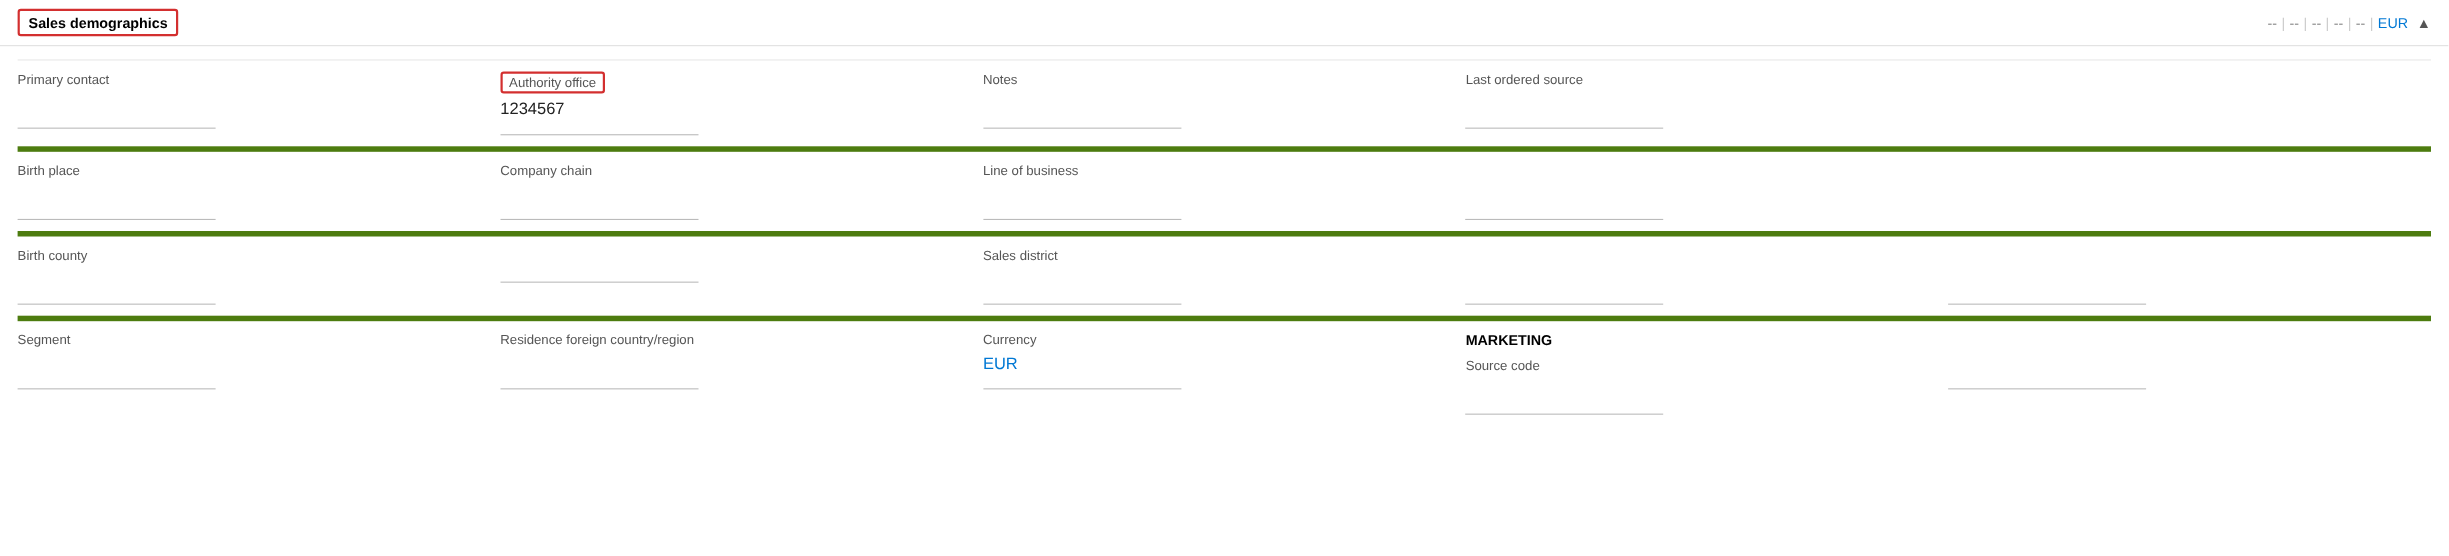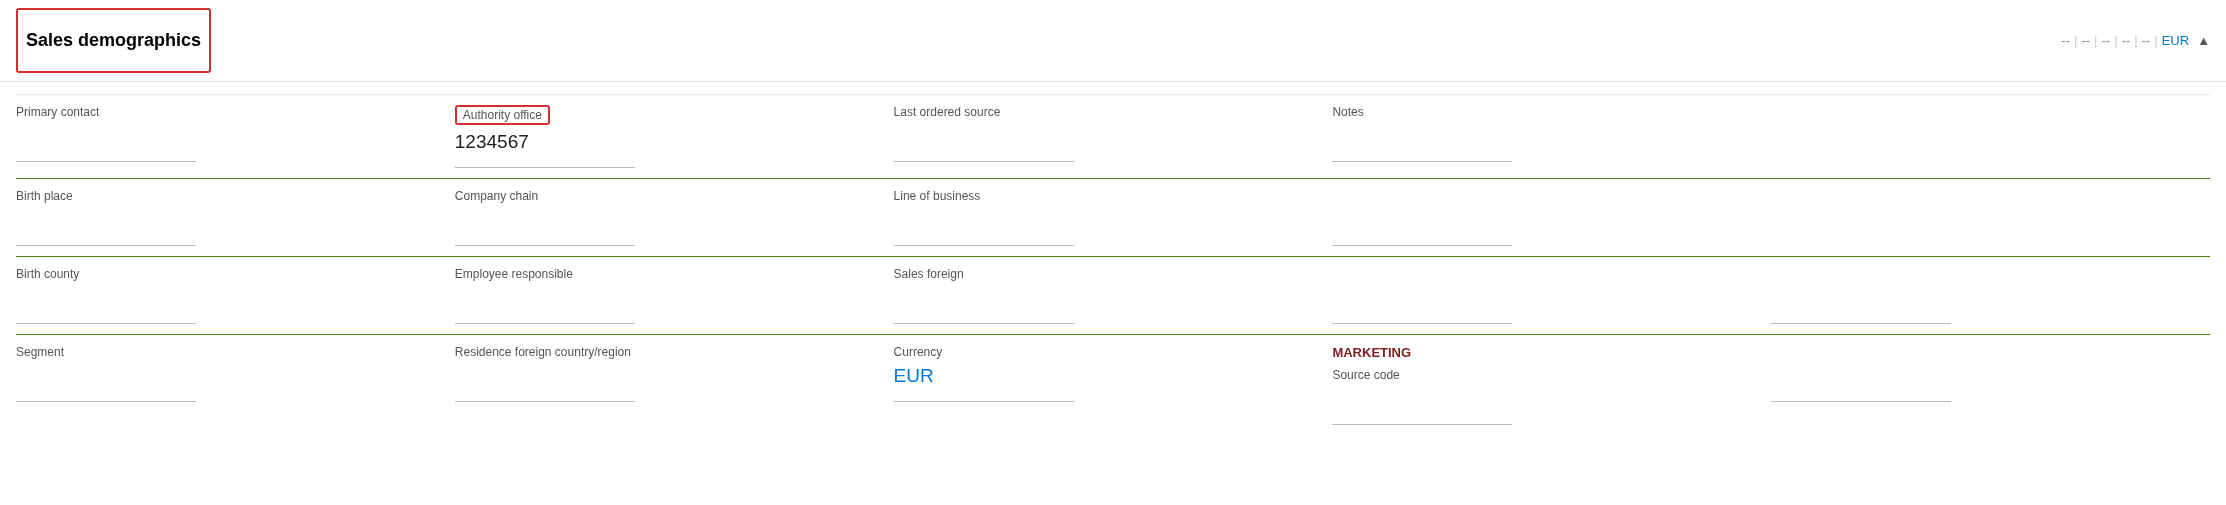--- a/index.html
+++ b/index.html
@@ -13,26 +13,26 @@
     .header {
       display: flex;
       align-items: center;
       justify-content: space-between;
       padding: 8px 16px;
       border-bottom: 1px solid #e0e0e0;
       background: #fff;
     }
 
     .header-title {
-      font-size: 18px;
+      font-size: 13px;
       font-weight: 600;
       color: #000;
       border: 2px solid #d32f2f;
       border-radius: 3px;
-      padding: 20px 8px;
+      padding: 3px 8px;
     }
 
     .header-right {
       display: flex;
       align-items: center;
       gap: 4px;
       color: #888;
       font-size: 13px;
     }
 
@@ -50,21 +50,21 @@
       margin-left: 4px;
     }
 
     .form-body {
       padding: 12px 16px;
     }
 
     .form-section {
       display: grid;
       grid-template-columns: 1fr 1fr 1fr 1fr 1fr;
-      border-bottom: 1px solid #4d7c0f;
+      border-bottom: 5px solid #4d7c0f;
       padding: 10px 0;
     }
 
     .form-section:first-child {
       border-top: 1px solid #e8e8e8;
     }
 
     .col {
       padding: 0 12px 0 0;
       min-height: 50px;
@@ -74,41 +74,41 @@
       padding-left: 0;
     }
 
     .label {
       font-size: 12px;
       color: #555;
       margin-bottom: 6px;
     }
 
     .value {
-      font-size: 19px;
+      font-size: 15px;
       color: #222;
       border-bottom: 1px solid #bbb;
       min-height: 20px;
       padding-bottom: 14px;
       max-width: 180px;
     }
 
     .value.blue { color: #0078d4; }
 
     .label.highlighted {
       display: inline-block;
       border: 2px solid #d32f2f;
       border-radius: 3px;
       padding: 1px 6px;
     }
 
     .marketing-heading {
       font-weight: 700;
       font-size: 13px;
-      color: #7f1d1d;
+      color: #000000;
       margin-bottom: 8px;
     }
   </style>
 </head>
 <body>
 
 <div>
 
   <div class="header">
     <div class="header-title">Sales demographics</div>
@@ -133,27 +133,27 @@
     <div class="form-section">
       <div class="col">
         <div class="label">Primary contact</div>
         <div class="value">&nbsp;</div>
       </div>
       <div class="col">
         <div class="label highlighted">Authority office</div>
         <div class="value">1234567</div>
       </div>
       <div class="col">
+        <div class="label">Notes</div>
+        <div class="value">&nbsp;</div>
+      </div>
+      <div class="col">
         <div class="label">Last ordered source</div>
         <div class="value">&nbsp;</div>
       </div>
-      <div class="col">
-        <div class="label">Notes</div>
-        <div class="value">&nbsp;</div>
-      </div>
     </div>
 
     <div class="form-section">
       <div class="col">
         <div class="label">Birth place</div>
         <div class="value">&nbsp;</div>
       </div>
       <div class="col">
         <div class="label">Company chain</div>
         <div class="value">&nbsp;</div>
@@ -167,25 +167,24 @@
         <div class="value">&nbsp;</div>
       </div>
     </div>
 
     <div class="form-section">
       <div class="col">
         <div class="label">Birth county</div>
         <div class="value">&nbsp;</div>
       </div>
       <div class="col">
-        <div class="label">Employee responsible</div>
-        <div class="value">&nbsp;</div>
-      </div>
-      <div class="col">
-        <div class="label">Sales foreign</div>
+        <div class="value">&nbsp;</div>
+      </div>
+      <div class="col">
+        <div class="label">Sales district</div>
         <div class="value">&nbsp;</div>
       </div>
       <div class="col">
         <div class="label">&nbsp;</div>
         <div class="value">&nbsp;</div>
       </div>
       <div class="col">
         <div class="label">&nbsp;</div>
         <div class="value">&nbsp;</div>
       </div>

